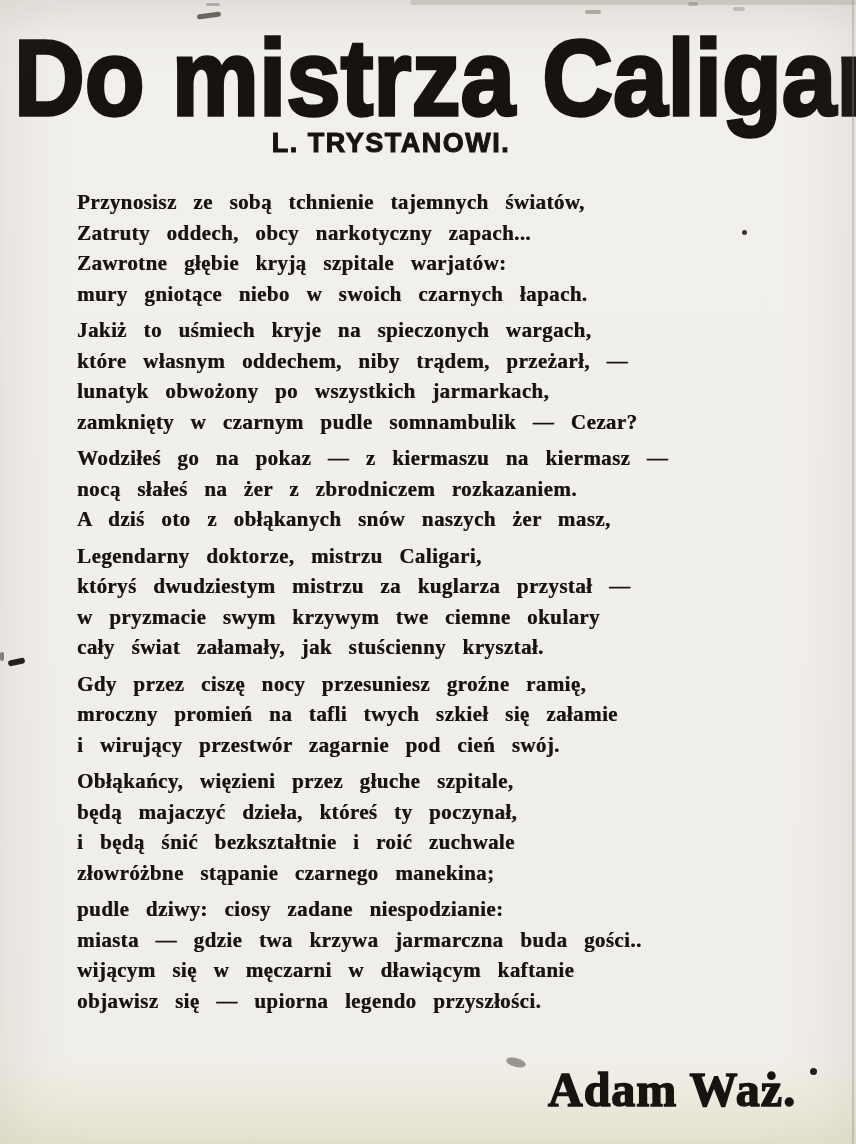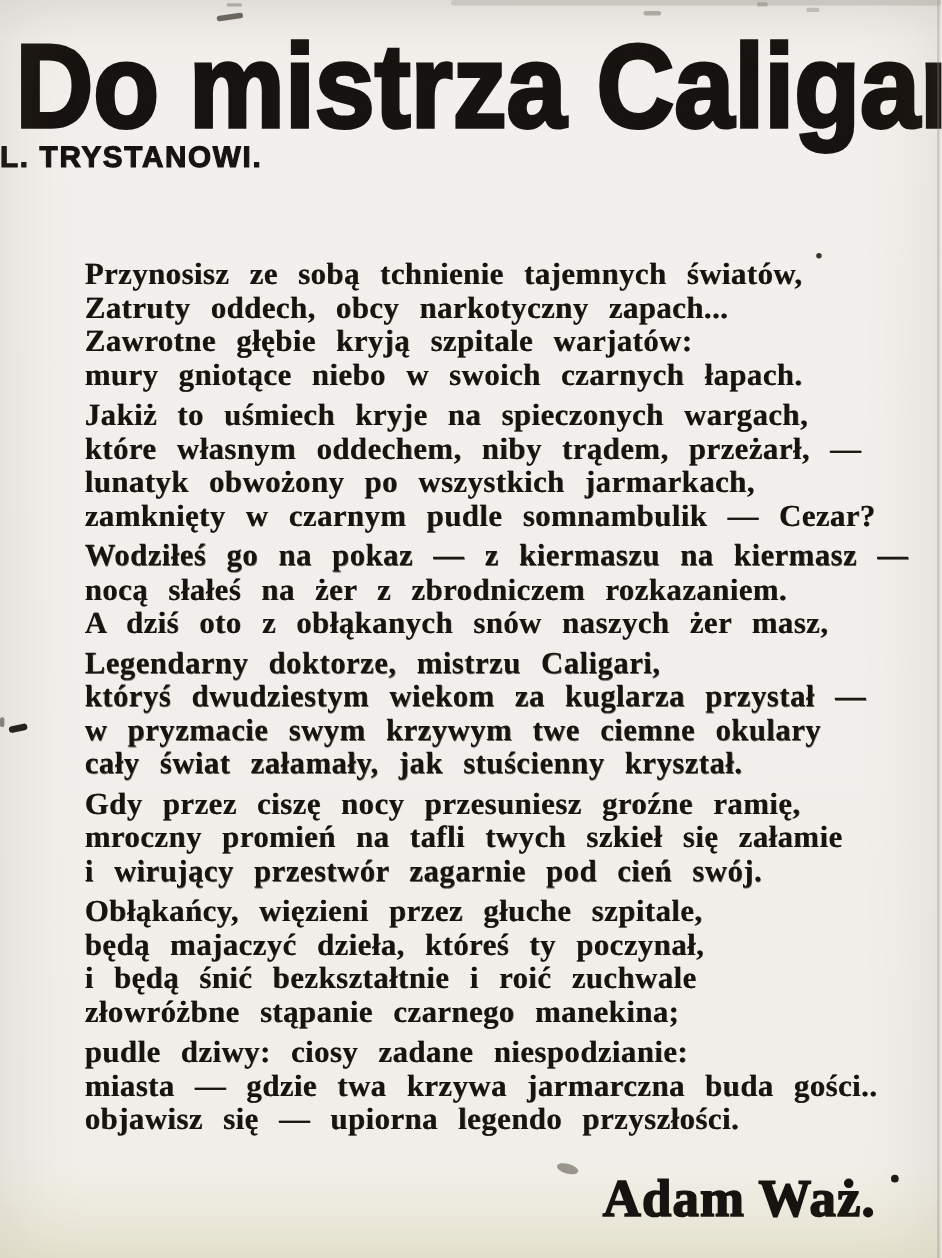--- a/index.html
+++ b/index.html
@@ -19,32 +19,31 @@
     background:rgba(150,143,132,0.35);}
   .title{
     position:absolute;left:14px;top:24px;margin:0;white-space:nowrap;
     font-family:"Liberation Sans",sans-serif;font-weight:bold;
     font-size:98px;letter-spacing:0px;line-height:1;
     -webkit-text-stroke:3px #171310;
     transform:scaleY(1.1);transform-origin:left top;
     color:#171310;
   }
   .dedication{
-    position:absolute;top:128px;left:0;width:782px;text-align:left;
+    position:absolute;top:128px;left:0;width:782px;text-align:center;
     font-family:"Liberation Sans",sans-serif;font-weight:bold;
     font-size:27px;letter-spacing:1.5px;
     -webkit-text-stroke:1px #171310;
     color:#171310;white-space:nowrap;
   }
   .poem-body{
     position:absolute;left:77px;top:187px;width:740px;
-    font-weight:bold;font-size:28px;line-height:30.5px;
+    font-weight:bold;font-size:21px;line-height:30.5px;
     letter-spacing:0.4px;word-spacing:11px;
     text-shadow:0.5px 0.4px 0 rgba(23,19,14,0.65);
-    margin-top:48px;
   }
   .stanza{margin:0 0 6px 0;}
   .line{white-space:nowrap;}
   .signature{
     position:absolute;top:1062px;left:548px;white-space:nowrap;
     font-family:Liberation Serif, serif;font-weight:bold;
     font-size:48px;letter-spacing:1px;
     -webkit-text-stroke:1.5px #171310;
     color:#171310;
   }
@@ -72,38 +71,39 @@
         <div class="line">lunatyk obwożony po wszystkich jarmarkach,</div>
         <div class="line">zamknięty w czarnym pudle somnambulik — Cezar?</div>
       </div>
       <div class="stanza">
         <div class="line">Wodziłeś go na pokaz — z kiermaszu na kiermasz —</div>
         <div class="line">nocą słałeś na żer z zbrodniczem rozkazaniem.</div>
         <div class="line">A dziś oto z obłąkanych snów naszych żer masz,</div>
       </div>
       <div class="stanza">
         <div class="line">Legendarny doktorze, mistrzu Caligari,</div>
-        <div class="line">któryś dwudziestym wiekom za kuglarza przystał —</div>
+        <div class="line">któryś dwudziestym mistrzu za kuglarza przystał —</div>
         <div class="line">w pryzmacie swym krzywym twe ciemne okulary</div>
         <div class="line">cały świat załamały, jak stuścienny kryształ.</div>
       </div>
       <div class="stanza">
         <div class="line">Gdy przez ciszę nocy przesuniesz groźne ramię,</div>
         <div class="line">mroczny promień na tafli twych szkieł się załamie</div>
         <div class="line">i wirujący przestwór zagarnie pod cień swój.</div>
       </div>
       <div class="stanza">
         <div class="line">Obłąkańcy, więzieni przez głuche szpitale,</div>
         <div class="line">będą majaczyć dzieła, któreś ty poczynał,</div>
         <div class="line">i będą śnić bezkształtnie i roić zuchwale</div>
         <div class="line">złowróżbne stąpanie czarnego manekina;</div>
       </div>
       <div class="stanza">
         <div class="line">pudle dziwy:  ciosy zadane niespodzianie:</div>
         <div class="line">miasta — gdzie twa krzywa jarmarczna buda gości..</div>
+        <div class="line">wijącym się w męczarni w dławiącym kaftanie</div>
         <div class="line">objawisz się — upiorna legendo przyszłości.</div>
       </div>
     </div>
 
   <div class="signature">Adam Waż.</div>
 
   <div class="speck" style="left:410px;top:0;width:446px;height:5px;background:rgba(120,113,104,0.22);border-radius:3px;"></div>
   <div class="speck" style="left:197px;top:13px;width:24px;height:5px;background:#4a453d;opacity:.8;border-radius:3px;transform:rotate(-8deg);"></div>
   <div class="speck" style="left:206px;top:3px;width:14px;height:3px;background:#777;opacity:.5;border-radius:2px;"></div>
   <div class="speck" style="left:585px;top:10px;width:16px;height:4px;background:#8a857c;opacity:.6;border-radius:2px;"></div>

